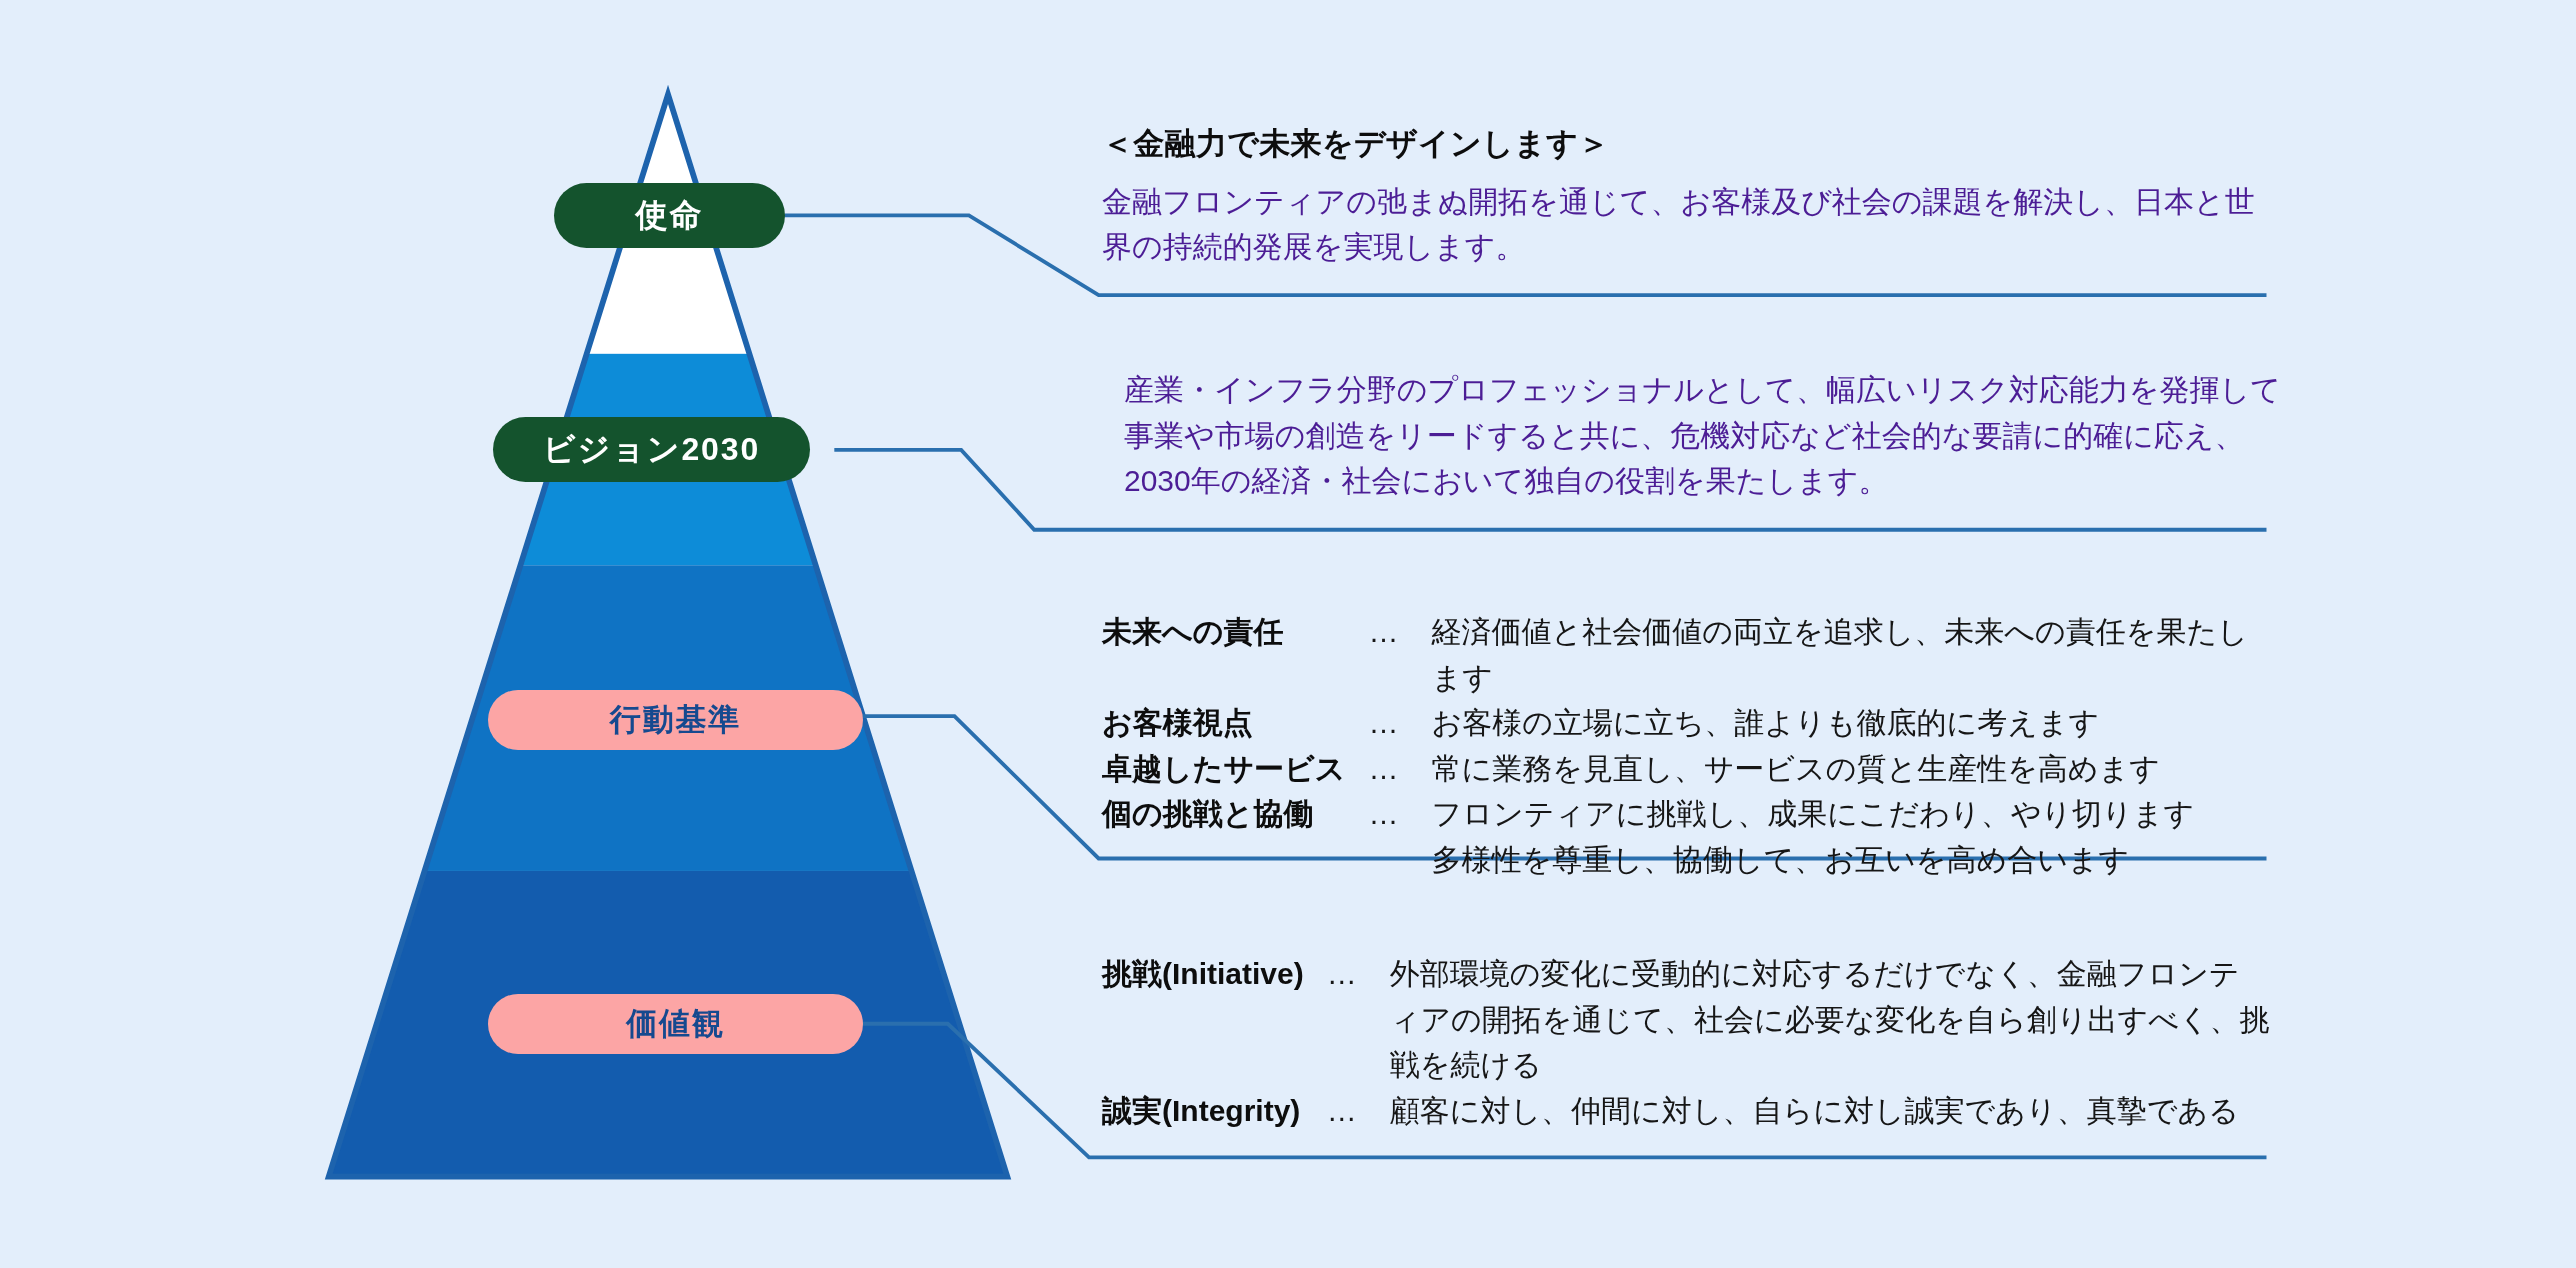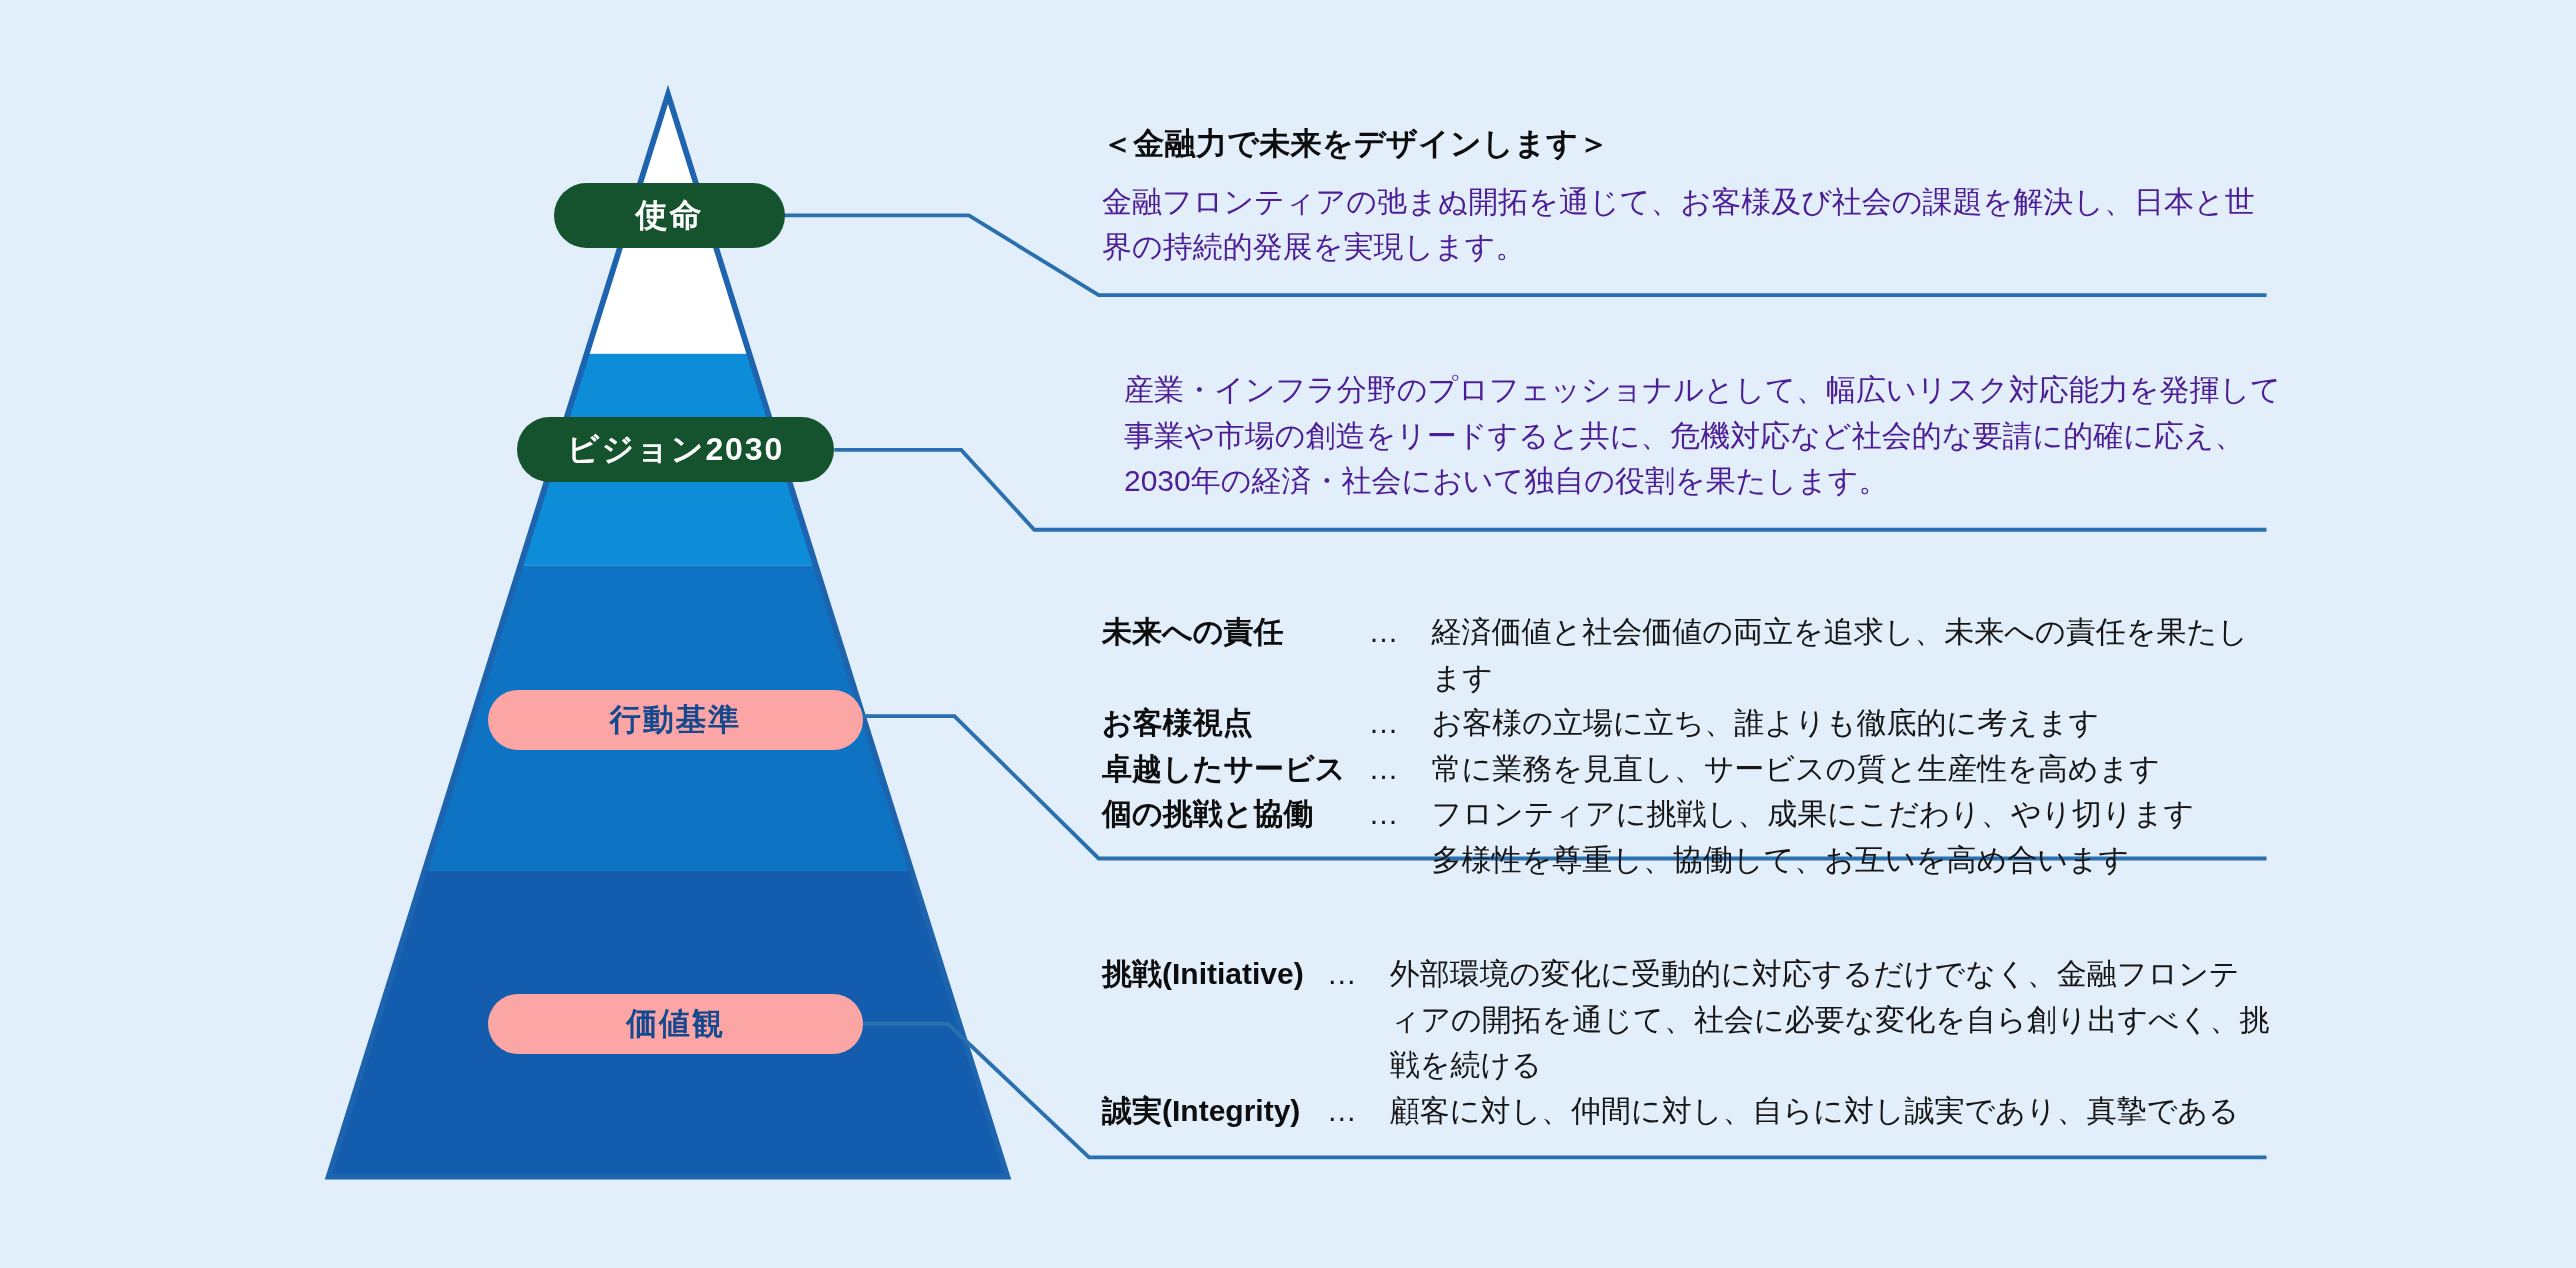--- a/index.html
+++ b/index.html
@@ -43,21 +43,21 @@
   .pill-dark {
     background: #14532d;
     color: #ffffff;
   }
   .pill-light {
     background: #fca5a5;
     color: #15498f;
   }
 
   #pill-mission   { left: 554px;  top: 183px;  width: 231px; height: 65px;  font-size: 32px; }
-  #pill-vision    { left: 517px;  top: 417px;  width: 317px; height: 65px;  font-size: 32px; }
+  #pill-vision    { left: 493px;  top: 417px;  width: 317px; height: 65px;  font-size: 32px; }
   #pill-conduct   { left: 488px;  top: 690px;  width: 375px; height: 60px;  font-size: 31px; }
   #pill-values    { left: 488px;  top: 994px; width: 375px; height: 60px;  font-size: 31px; }
 
   
   .text-block {
     position: absolute;
     color: #111111;
   }
   .heading {
     font-weight: bold;

